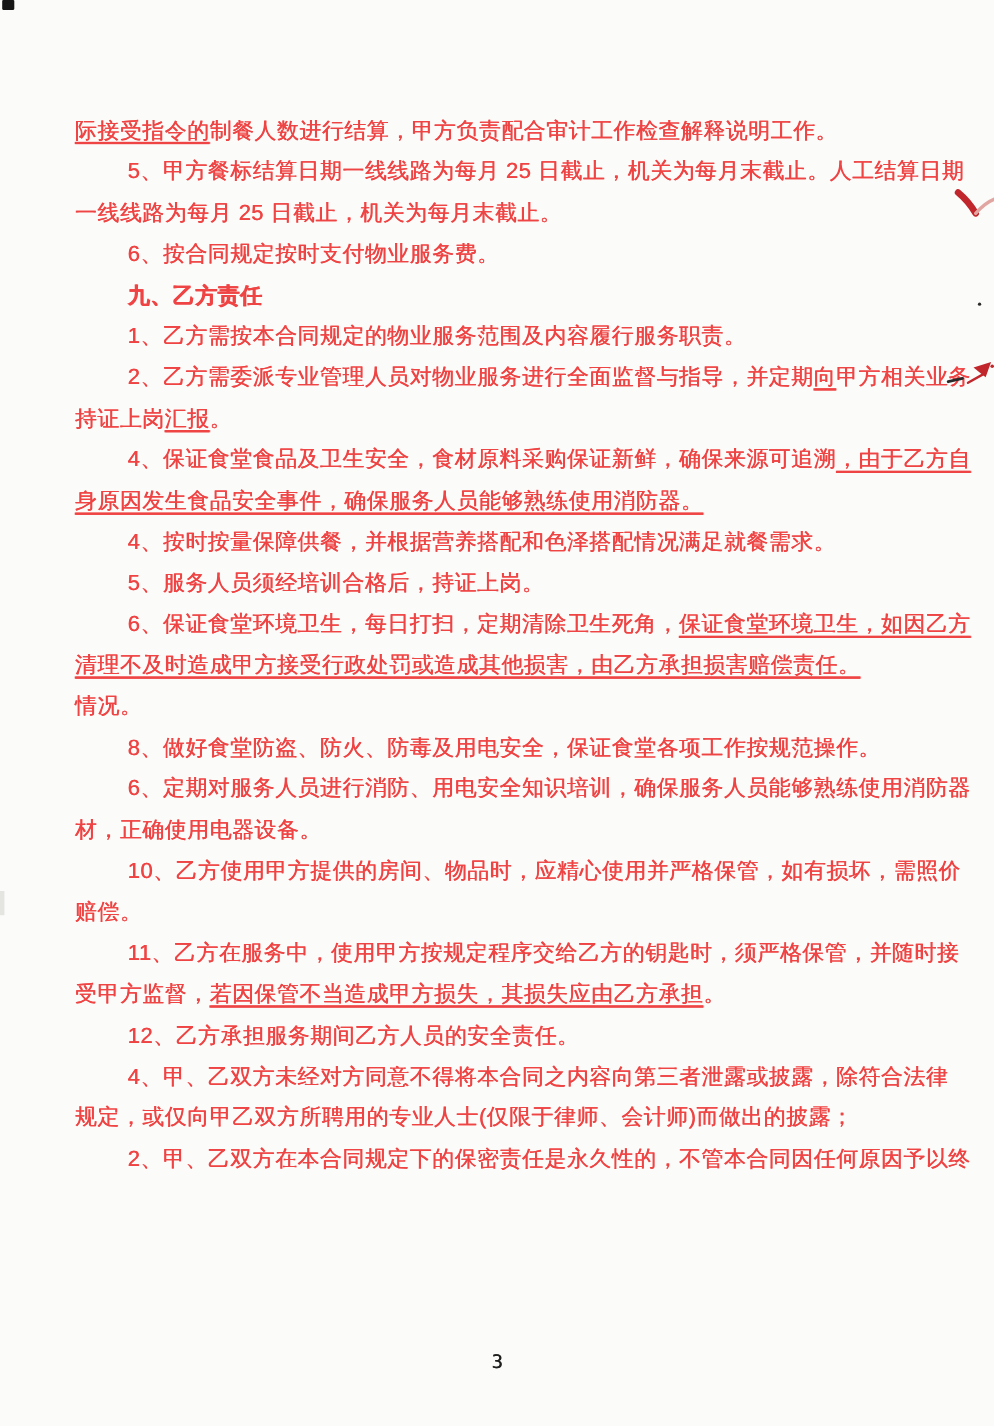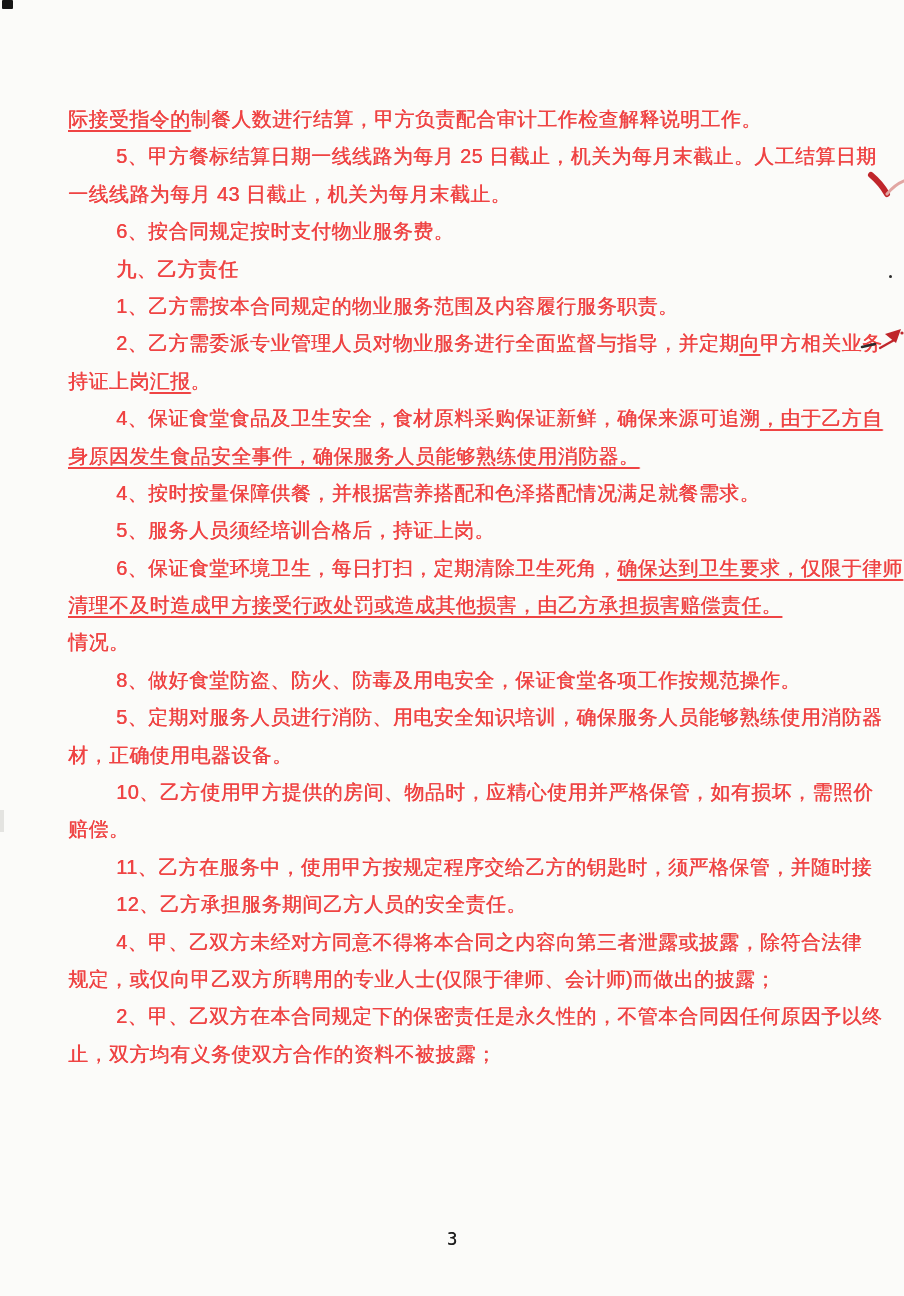--- a/index.html
+++ b/index.html
@@ -8,62 +8,62 @@
     background:#fbfbf9;
     font-family:"Liberation Sans","DejaVu Sans",sans-serif;
   }
   .doc{
     position:absolute;left:68px;top:101px;width:832px;
     color:#ef4444;font-size:20px;line-height:37.4px;letter-spacing:.4px;
     text-shadow:.45px 0 0 currentColor;
   }
   .line{height:37.4px;white-space:nowrap}
   .line.indent{padding-left:48px}
-  .line.b{font-weight:normal;text-shadow:.7px 0 0 currentColor}
+  .line.b{font-weight:bold;text-shadow:.7px 0 0 currentColor}
   .u{text-decoration:underline;text-decoration-thickness:1.6px;text-underline-offset:4px}
   .pageno{
     position:absolute;top:1229px;left:0;width:904px;text-align:center;
     font-size:17px;color:#1f1f1f;font-family:"DejaVu Sans Mono","DejaVu Sans",monospace;
     text-shadow:.4px 0 0 currentColor;
   }
   .mark{position:absolute}
   .ink-dot{position:absolute;left:889px;top:275px;width:3px;height:3px;border-radius:50%;background:#2b2b2b}
   .scan-corner{position:absolute;left:2px;top:0;width:11px;height:9px;background:#161616;border-radius:1px}
   .scan-edge{position:absolute;left:0;top:810px;width:4px;height:22px;background:#e4e4e1}
 </style>
 </head>
 <body>
 
 <div class="doc">
   <div class="line"><span class="u">际接受指令的</span><span>制餐人数进行结算，甲方负责配合审计工作检查解释说明工作。</span></div>
   <div class="line indent"><span>5、甲方餐标结算日期一线线路为每月 25 日截止，机关为每月末截止。人工结算日期</span></div>
-  <div class="line"><span>一线线路为每月 43 日截止，机关为每月末截止。</span></div>
+  <div class="line"><span>一线线路为每月 25 日截止，机关为每月末截止。</span></div>
   <div class="line indent"><span>6、按合同规定按时支付物业服务费。</span></div>
   <div class="line indent b"><span>九、乙方责任</span></div>
   <div class="line indent"><span>1、乙方需按本合同规定的物业服务范围及内容履行服务职责。</span></div>
   <div class="line indent"><span>2、乙方需委派专业管理人员对物业服务进行全面监督与指导，并定期</span><span class="u">向</span><span>甲方相关业务</span></div>
   <div class="line"><span>持证上岗</span><span class="u">汇报</span><span>。</span></div>
   <div class="line indent"><span>4、保证食堂食品及卫生安全，食材原料采购保证新鲜，确保来源可追溯</span><span class="u">，由于乙方自</span></div>
   <div class="line"><span class="u">身原因发生食品安全事件，确保服务人员能够熟练使用消防器。</span></div>
   <div class="line indent"><span>4、按时按量保障供餐，并根据营养搭配和色泽搭配情况满足就餐需求。</span></div>
   <div class="line indent"><span>5、服务人员须经培训合格后，持证上岗。</span></div>
-  <div class="line indent"><span>6、保证食堂环境卫生，每日打扫，定期清除卫生死角，</span><span class="u">确保达到卫生要求，仅限于律师</span></div>
+  <div class="line indent"><span>6、保证食堂环境卫生，每日打扫，定期清除卫生死角，</span><span class="u">保证食堂环境卫生，如因乙方</span></div>
   <div class="line"><span class="u">清理不及时造成甲方接受行政处罚或造成其他损害，由乙方承担损害赔偿责任。</span></div>
   <div class="line"><span>情况。</span></div>
   <div class="line indent"><span>8、做好食堂防盗、防火、防毒及用电安全，保证食堂各项工作按规范操作。</span></div>
-  <div class="line indent"><span>5、定期对服务人员进行消防、用电安全知识培训，确保服务人员能够熟练使用消防器</span></div>
+  <div class="line indent"><span>6、定期对服务人员进行消防、用电安全知识培训，确保服务人员能够熟练使用消防器</span></div>
   <div class="line"><span>材，正确使用电器设备。</span></div>
   <div class="line indent"><span>10、乙方使用甲方提供的房间、物品时，应精心使用并严格保管，如有损坏，需照价</span></div>
   <div class="line"><span>赔偿。</span></div>
   <div class="line indent"><span>11、乙方在服务中，使用甲方按规定程序交给乙方的钥匙时，须严格保管，并随时接</span></div>
+  <div class="line"><span>受甲方监督，</span><span class="u">若因保管不当造成甲方损失，其损失应由乙方承担</span><span>。</span></div>
   <div class="line indent"><span>12、乙方承担服务期间乙方人员的安全责任。</span></div>
   <div class="line indent"><span>4、甲、乙双方未经对方同意不得将本合同之内容向第三者泄露或披露，除符合法律</span></div>
   <div class="line"><span>规定，或仅向甲乙双方所聘用的专业人士(仅限于律师、会计师)而做出的披露；</span></div>
   <div class="line indent"><span>2、甲、乙双方在本合同规定下的保密责任是永久性的，不管本合同因任何原因予以终</span></div>
-  <div class="line"><span>止，双方均有义务使双方合作的资料不被披露；</span></div>
 </div>
 
 <div class="pageno">3</div>
 
 <svg class="mark" style="left:850px;top:158px" width="54" height="46" viewBox="0 0 54 46">
   <path d="M21 17 C 27 22, 33 29, 37 36" stroke="#c0262b" stroke-width="6" fill="none" stroke-linecap="round"></path>
   <path d="M37 36 C 43 29, 49 25, 54 23" stroke="#e2a6a2" stroke-width="3" fill="none" stroke-linecap="round"></path>
 </svg>
 
 <svg class="mark" style="left:858px;top:324px" width="46" height="30" viewBox="0 0 46 30">

